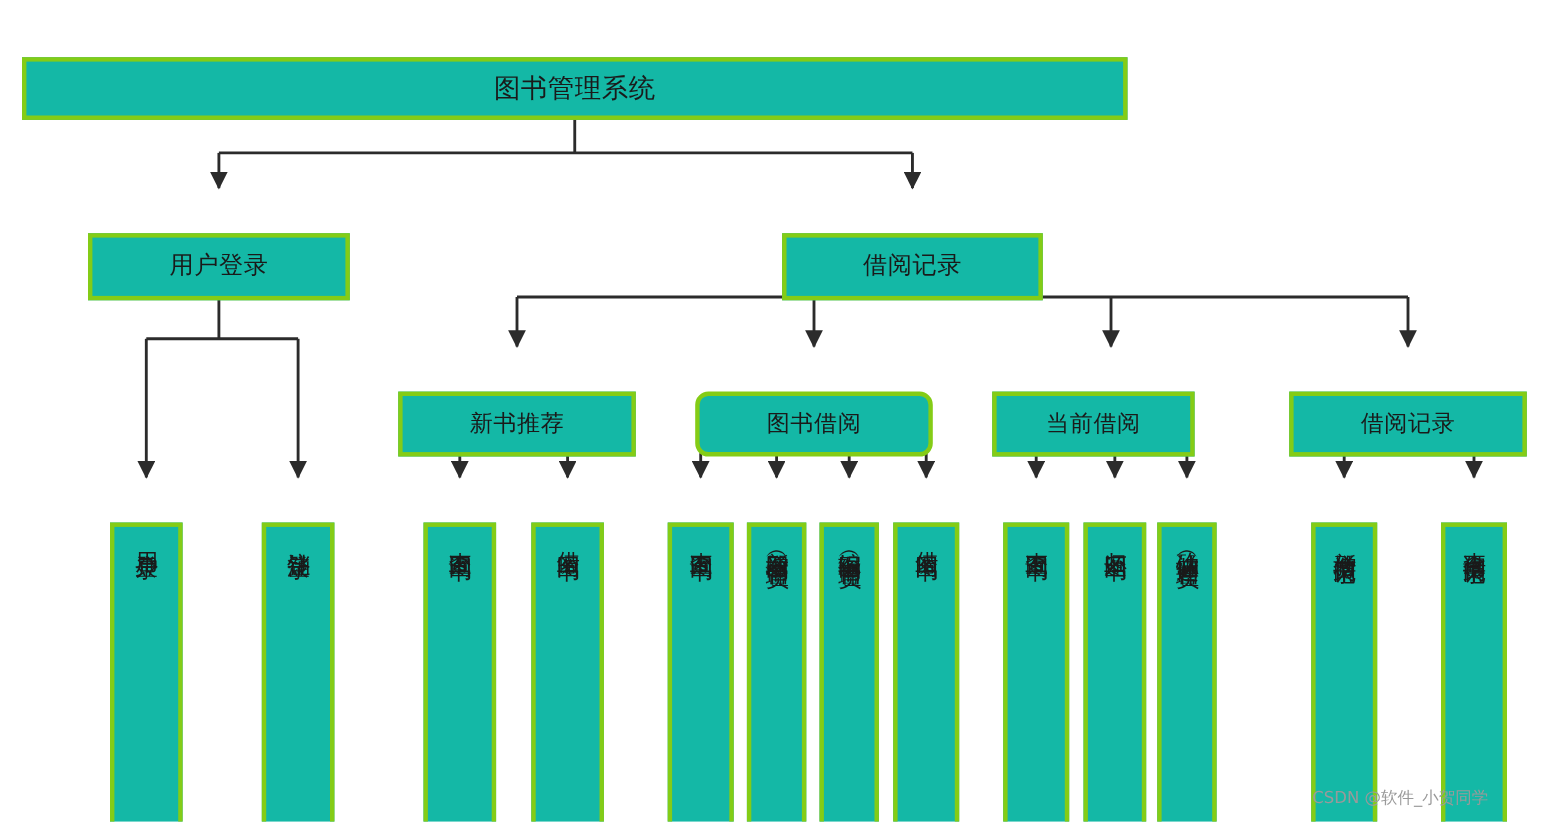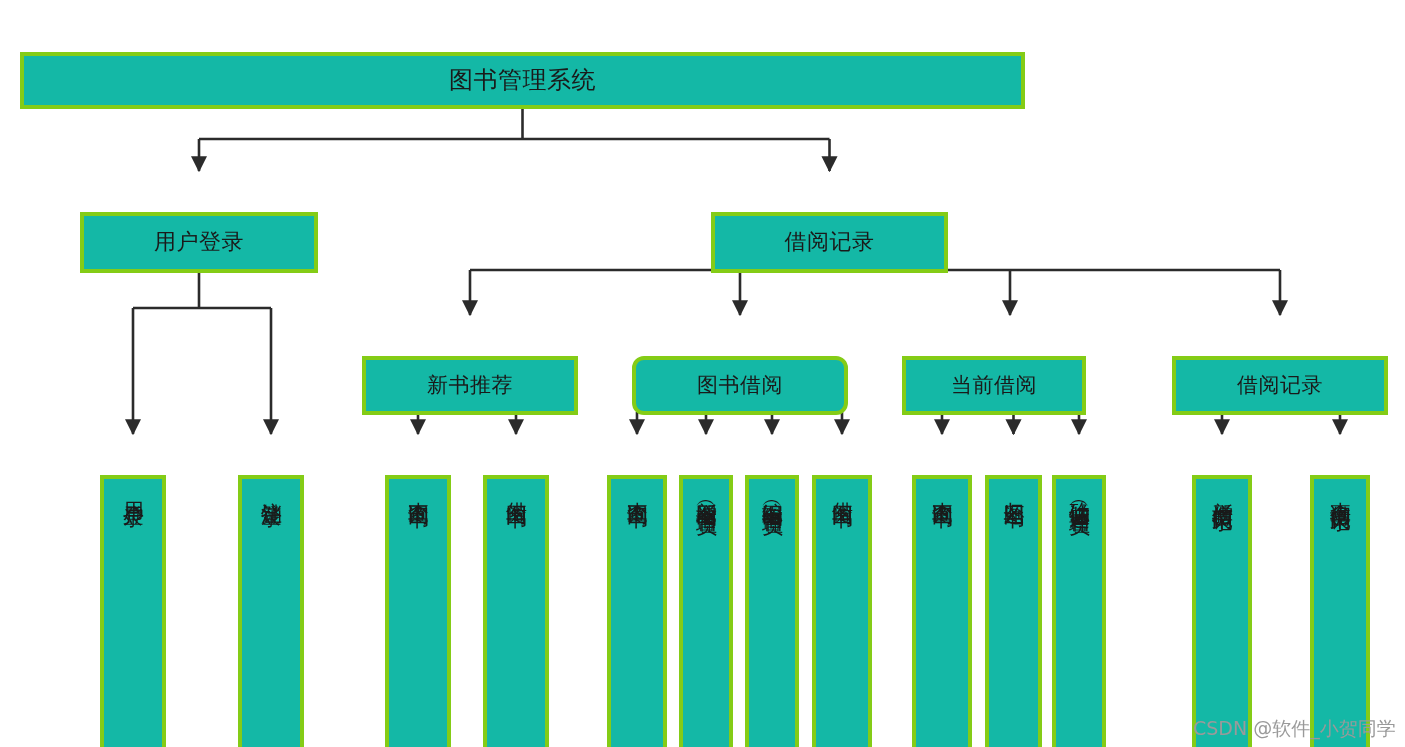--- a/index.html
+++ b/index.html
@@ -53,21 +53,21 @@
     white-space: nowrap;
   }
   .leaf {
     align-items: flex-start;
     justify-content: center;
     padding-top: 6px;
   }
   .watermark {
     position: absolute;
     color: #9a9a9a;
-    font-size: 19px;
+    font-size: 15px;
     white-space: nowrap;
     z-index: 5;
     font-family: "DejaVu Sans", "Liberation Sans", sans-serif;
   }
 </style>
 </head>
 <body>
 
 <div id="canvas">
 

